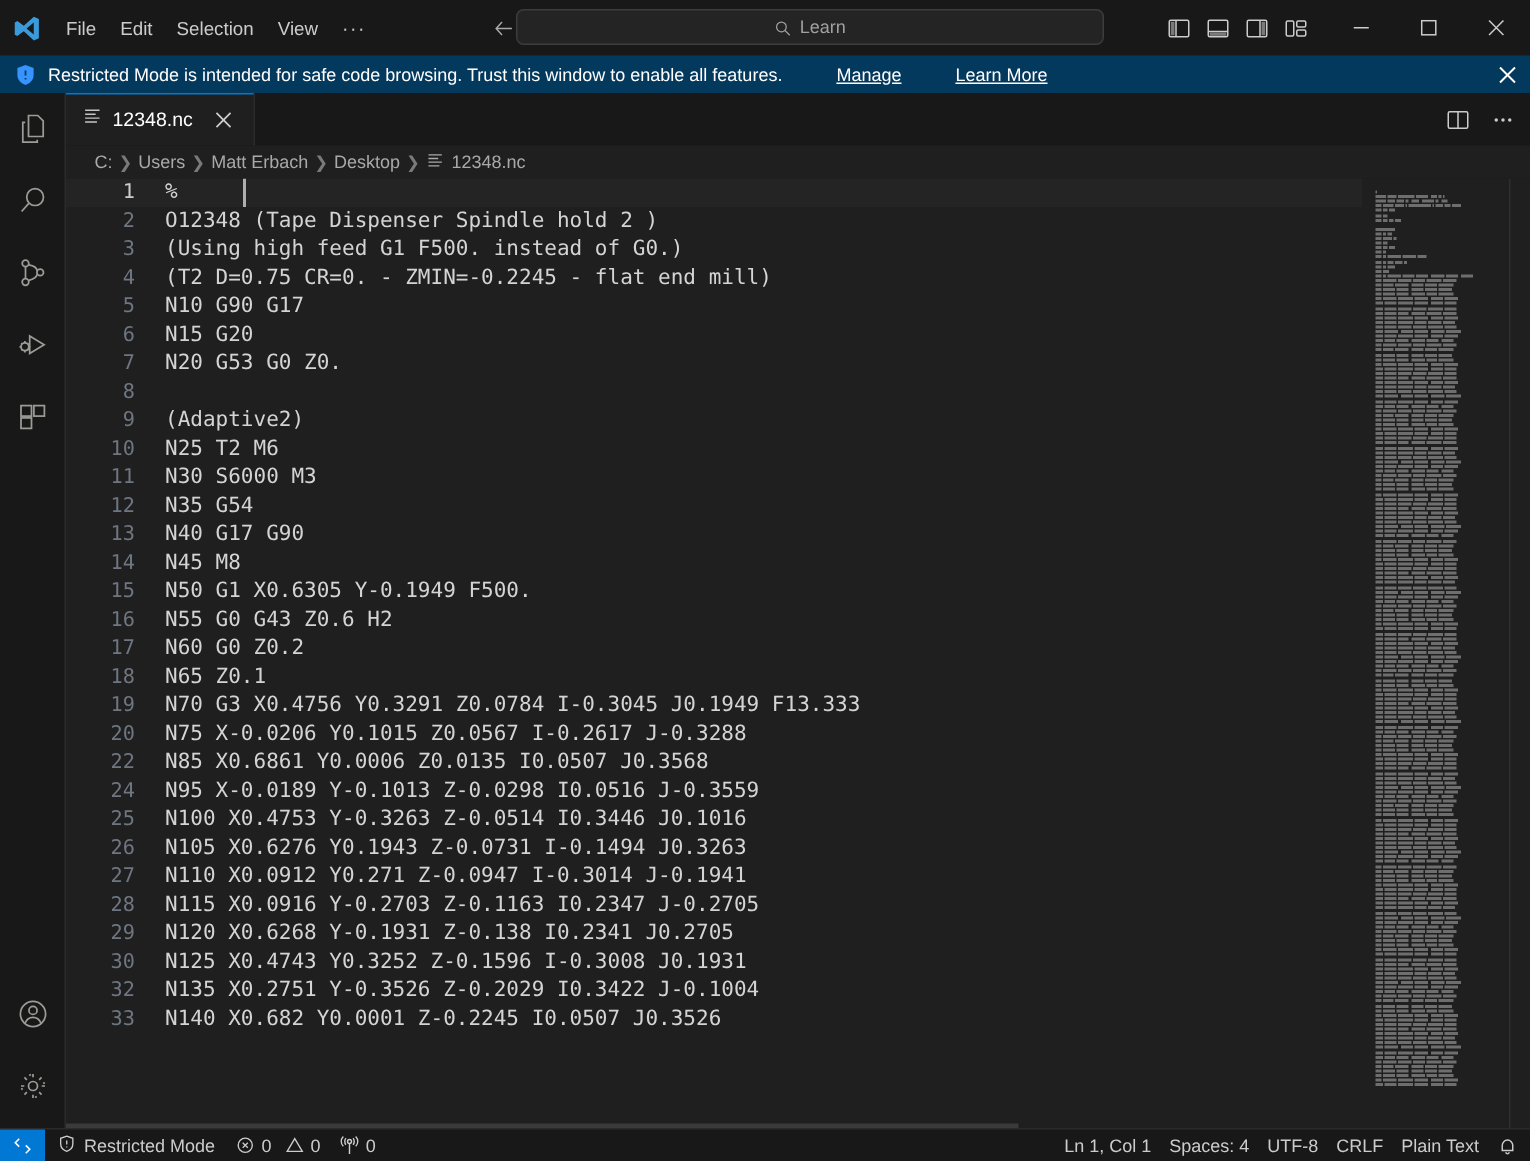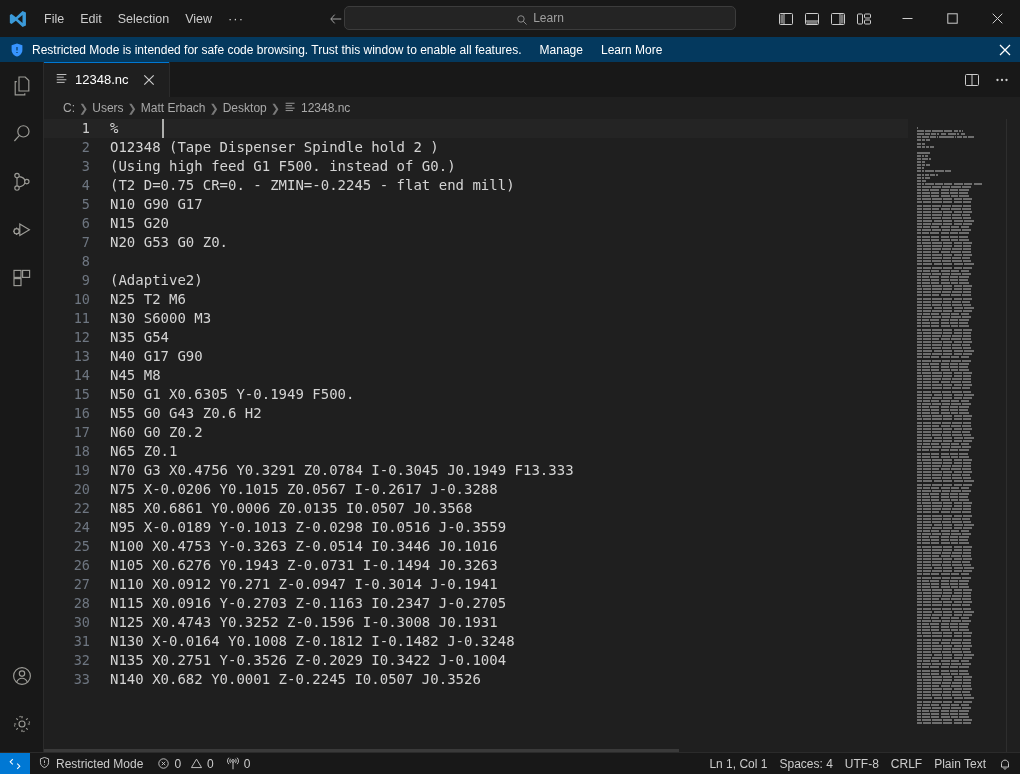--- a/index.html
+++ b/index.html
@@ -74,22 +74,22 @@
   .banner {
     flex: 0 0 25px; height: 25px;
     background: #04395e;
     display: flex; align-items: center;
     padding: 0 10px 0 9px;
     position: relative;
   }
   .banner .shield { flex: 0 0 16px; width: 16px; height: 16px; margin-right: 7px; }
   .banner .txt { font-size: 12px; color: #ffffff; white-space: nowrap; }
   .banner .lnk {
-    font-size: 12px; color: #ffffff; 
-    margin-left: 18px; white-space: nowrap; cursor: pointer;
+    font-size: 12px; color: #ffffff; text-decoration: underline;
+    margin-left: 36px; white-space: nowrap; cursor: pointer;
   }
   .banner .bclose {
     position: absolute; right: 6px; top: 3px;
     width: 19px; height: 19px;
     display: flex; align-items: center; justify-content: center;
     color: #ffffff; border-radius: 4px;
   }
 
   
   .body-row { flex: 1 1 auto; display: flex; min-height: 0; }
@@ -558,26 +558,26 @@
               </div>
               <div class="coderow">
                 <div class="gutter">27</div>
                 <div class="ctext">N110 X0.0912 Y0.271 Z-0.0947 I-0.3014 J-0.1941</div>
               </div>
               <div class="coderow">
                 <div class="gutter">28</div>
                 <div class="ctext">N115 X0.0916 Y-0.2703 Z-0.1163 I0.2347 J-0.2705</div>
               </div>
               <div class="coderow">
+                <div class="gutter">29</div>
+                <div class="ctext">N120 X0.6268 Y-0.1931 Z-0.138 I0.2341 J0.2705</div>
+              </div>
+              <div class="coderow">
                 <div class="gutter">30</div>
                 <div class="ctext">N125 X0.4743 Y0.3252 Z-0.1596 I-0.3008 J0.1931</div>
-              </div>
-              <div class="coderow">
-                <div class="gutter">31</div>
-                <div class="ctext">N130 X-0.0164 Y0.1008 Z-0.1812 I-0.1482 J-0.3248</div>
               </div>
               <div class="coderow">
                 <div class="gutter">32</div>
                 <div class="ctext">N135 X0.2751 Y-0.3526 Z-0.2029 I0.3422 J-0.1004</div>
               </div>
               <div class="coderow">
                 <div class="gutter">33</div>
                 <div class="ctext">N140 X0.682 Y0.0001 Z-0.2245 I0.0507 J0.3526</div>
               </div>
             </div>

